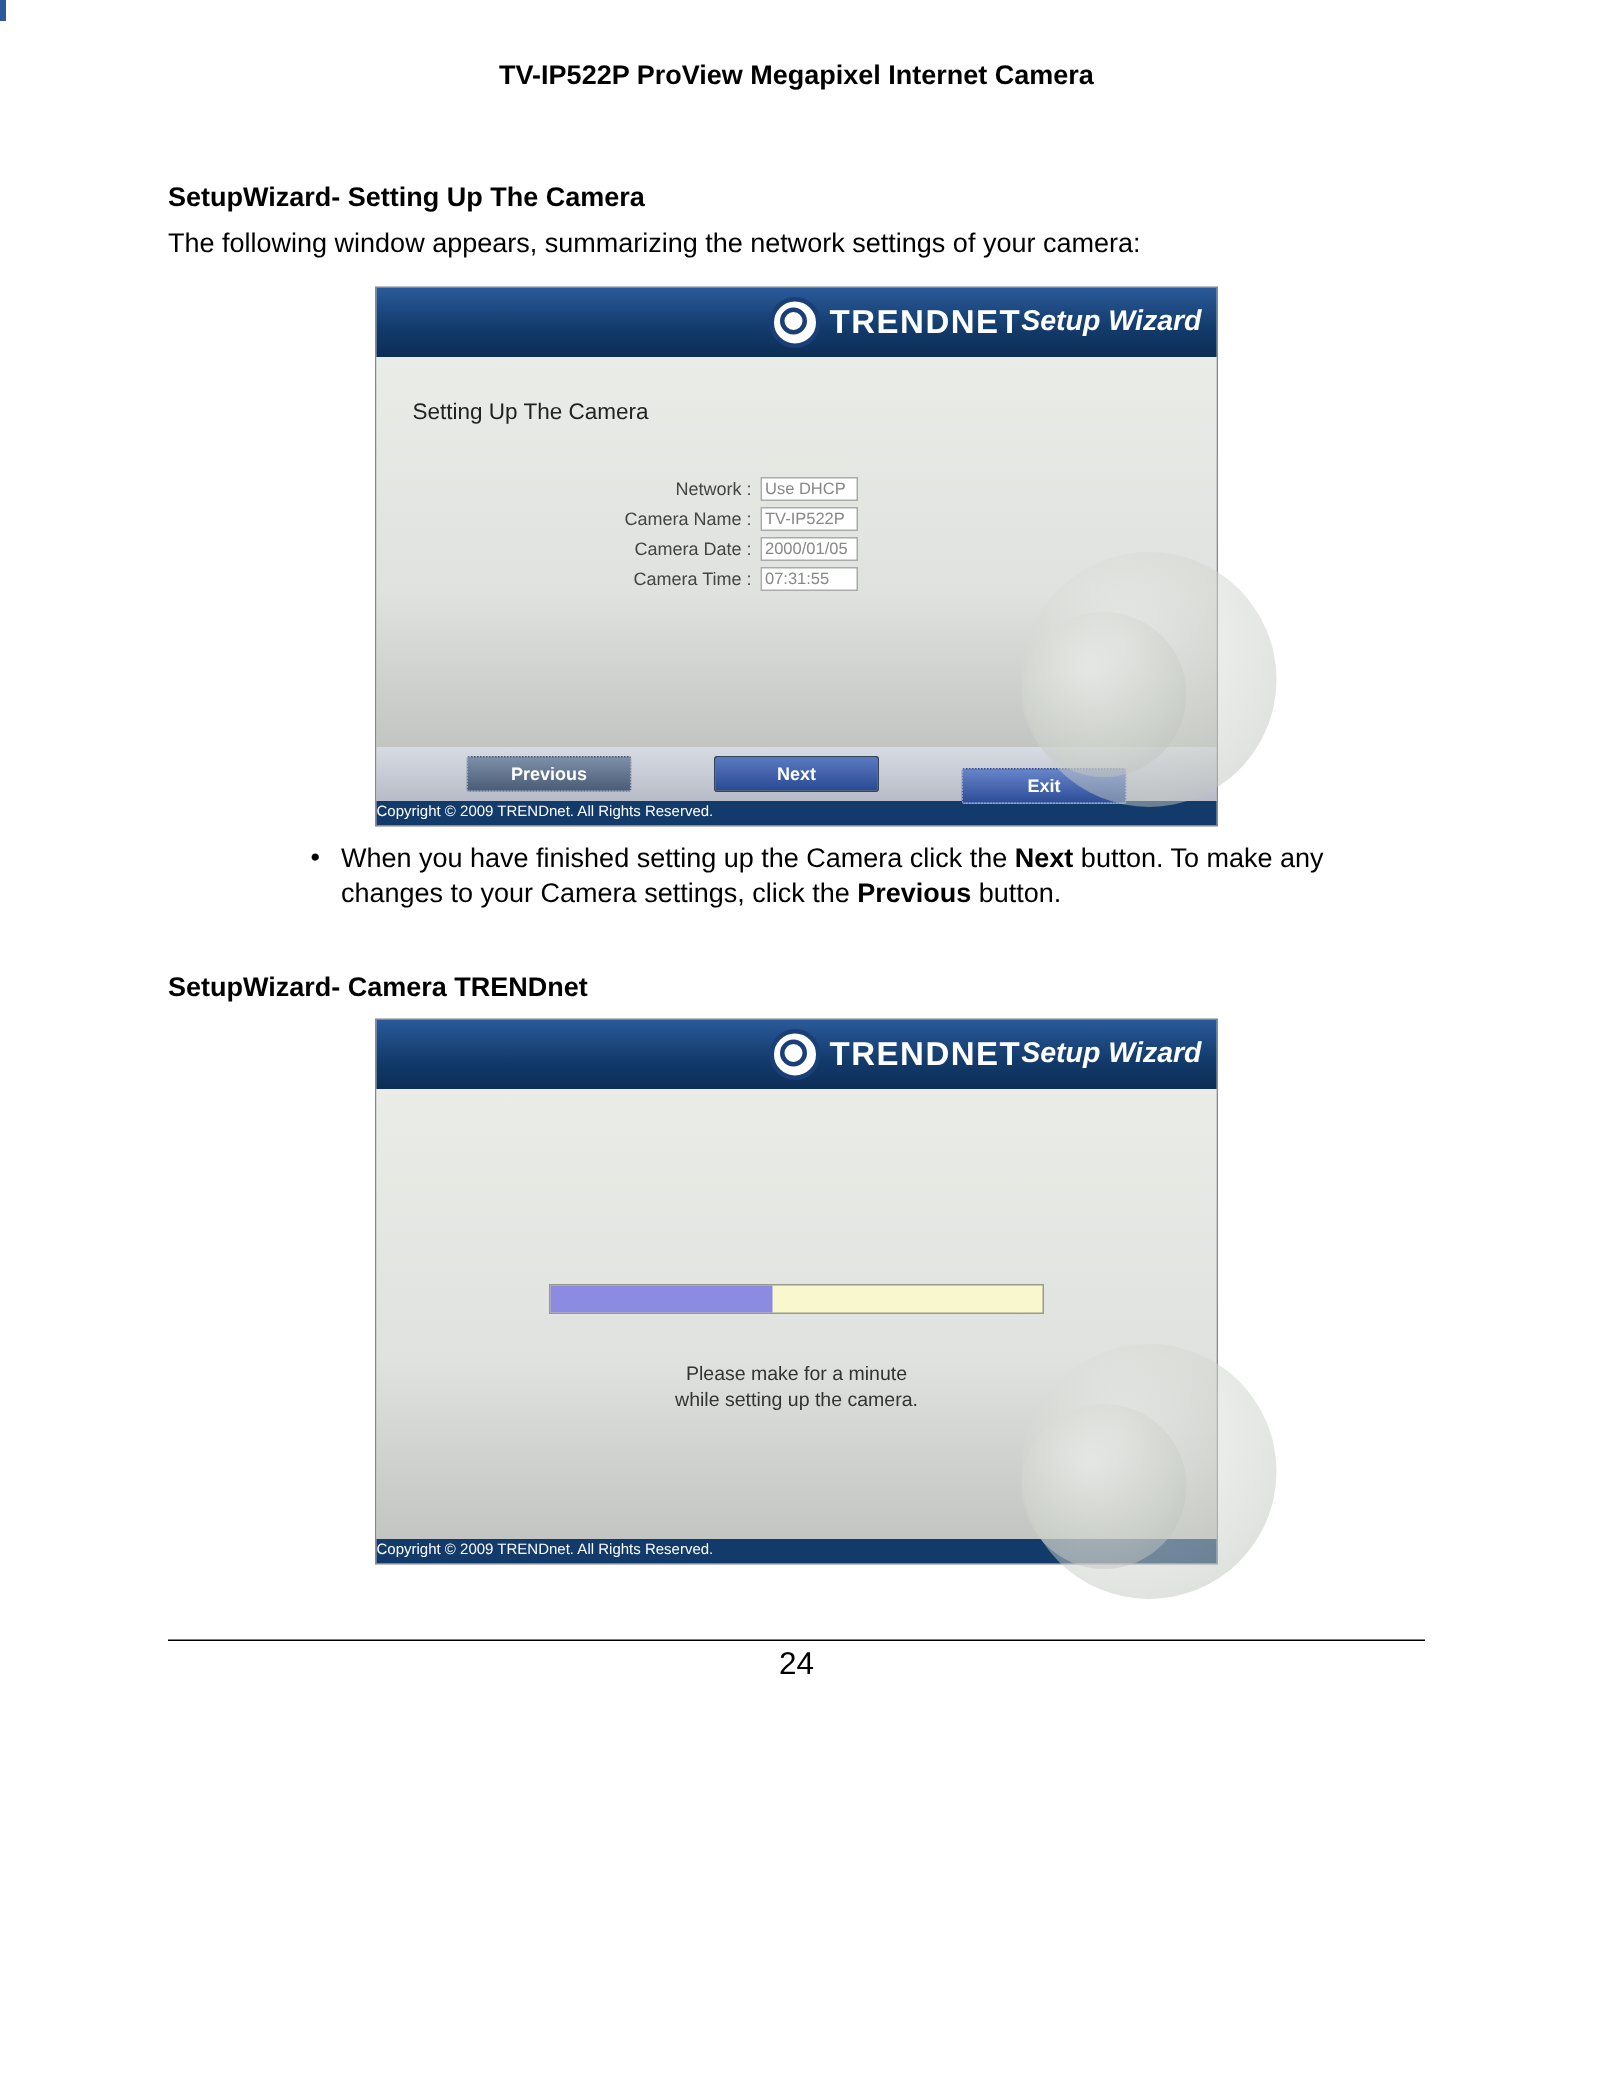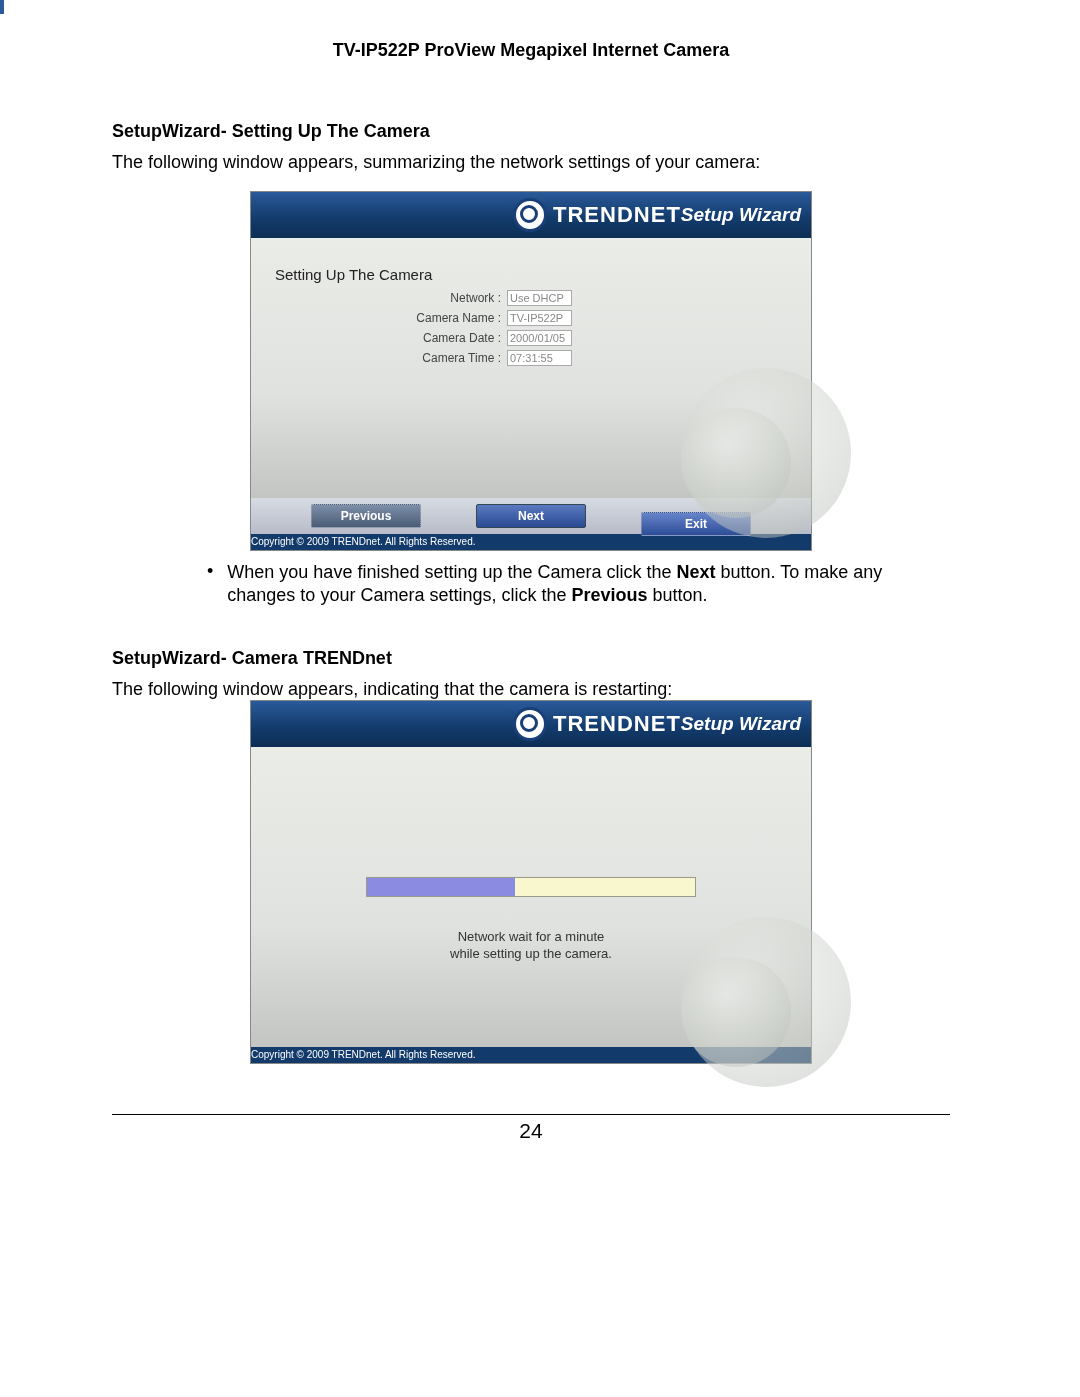--- a/index.html
+++ b/index.html
@@ -103,21 +103,21 @@
   }
   .wizard-body.tall { height: 300px; }
   .panel-title {
     position: absolute;
     top: 28px; left: 24px;
     font-size: 15px;
     color: #222;
   }
   .field-col {
     position: absolute;
-    top: 52px; left: 155px;
+    top: 80px; left: 155px;
     font-size: 12px;
     color: #444;
   }
   .field-row { display: flex; align-items: center; margin-bottom: 4px; }
   .field-label { width: 95px; text-align: right; padding-right: 6px; }
   .field-input {
     width: 65px;
     font-size: 11px;
     color: #888;
     border: 1px solid #aaa;
@@ -263,38 +263,37 @@
   </div>
 
   <div class="bullet-row">
     <span class="bullet-dot">•</span>
     <span class="bullet-content">
       <span>When you have finished setting up the Camera click the </span><span class="inline-bold">Next</span><span> button. To make any changes to your Camera settings, click the </span><span class="inline-bold">Previous</span><span> button.</span>
     </span>
   </div>
 
   <div class="section-heading">SetupWizard- Camera TRENDnet</div>
-  <div class="body-text" style="margin-bottom:0;">The following window appears, indicating that the camera is restarting:</div>
 
   <div class="screenshot-wrap">
     <div class="wizard-window">
       <div class="wizard-header">
         <div class="brand-block">
           <div class="brand-logo"></div>
           <span class="brand-text">TRENDNET</span>
         </div>
         <span class="wizard-label">Setup Wizard</span>
       </div>
       <div class="wizard-body tall">
         <div class="progress-area">
           <div class="progress-bar">
             <div class="progress-fill"></div>
           </div>
           <div class="progress-text">
-            <span>Network wait for a minute</span><br>
+            <span>Please make for a minute</span><br>
             <span>while setting up the camera.</span>
           </div>
         </div>
         <div class="deco-circle"></div>
         <div class="deco-circle small"></div>
       </div>
       <div class="wizard-copyright">Copyright © 2009 TRENDnet. All Rights Reserved.</div>
     </div>
   </div>
 

